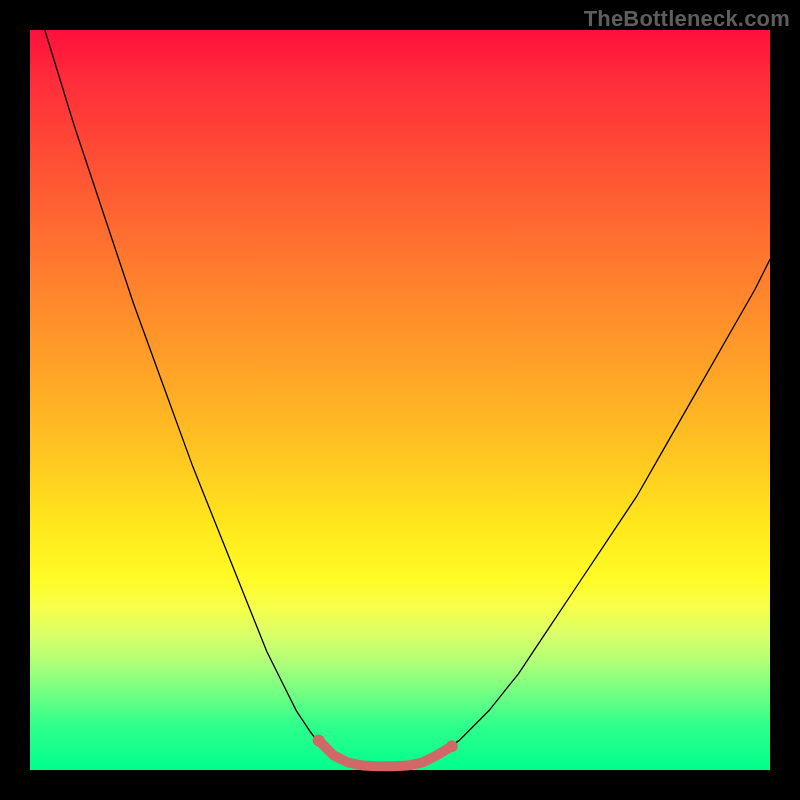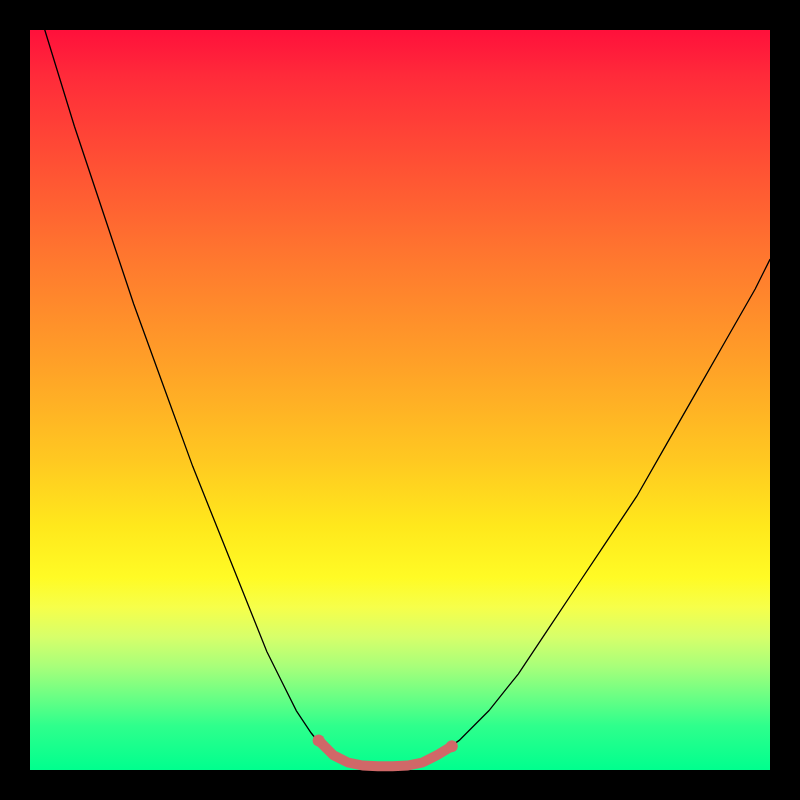--- a/index.html
+++ b/index.html
@@ -75,20 +75,21 @@
   }
   .end-dot {
     fill: #d06868;
   }
 </style>
 </head>
 <body>
 
 <div class="frame">
 
+  <div class="watermark">TheBottleneck.com</div>
 
   <div class="plot">
     <svg class="curve" viewBox="0 0 740 740" preserveAspectRatio="none">
 
       <path id="left-branch" class="thin-line" d="M14.8 0.0 L44.4 96.2 L74.0 185.0 L103.6 273.8 L133.2 355.2 L162.8 436.6 L192.4 510.6 L222.0 584.6 L236.8 621.6 L251.6 651.2 L266.4 680.8 L281.2 703.0 L296.0 721.5 L310.8 732.6"></path>
       <path id="trough" class="thin-line" d="M310.8 732.6 L325.6 736.3 L340.4 736.3 L355.2 736.3 L370.0 736.3 L384.8 734.8 L399.6 731.1"></path>
       <path id="right-branch" class="thin-line" d="M399.6 731.1 L429.2 710.4 L458.8 680.8 L488.4 643.8 L518.0 599.4 L547.6 555.0 L577.2 510.6 L606.8 466.2 L636.4 414.4 L666.0 362.6 L695.6 310.8 L725.2 259.0 L740.0 229.4"></path>
 
       <path id="highlight" class="thick-overlay" d="M288.6 710.4 L303.4 725.2 L318.2 732.6 L333.0 735.6 L347.8 736.3 L362.6 736.3 L377.4 735.6 L392.2 732.6 L407.0 725.2 L421.8 716.3"></path>
 

